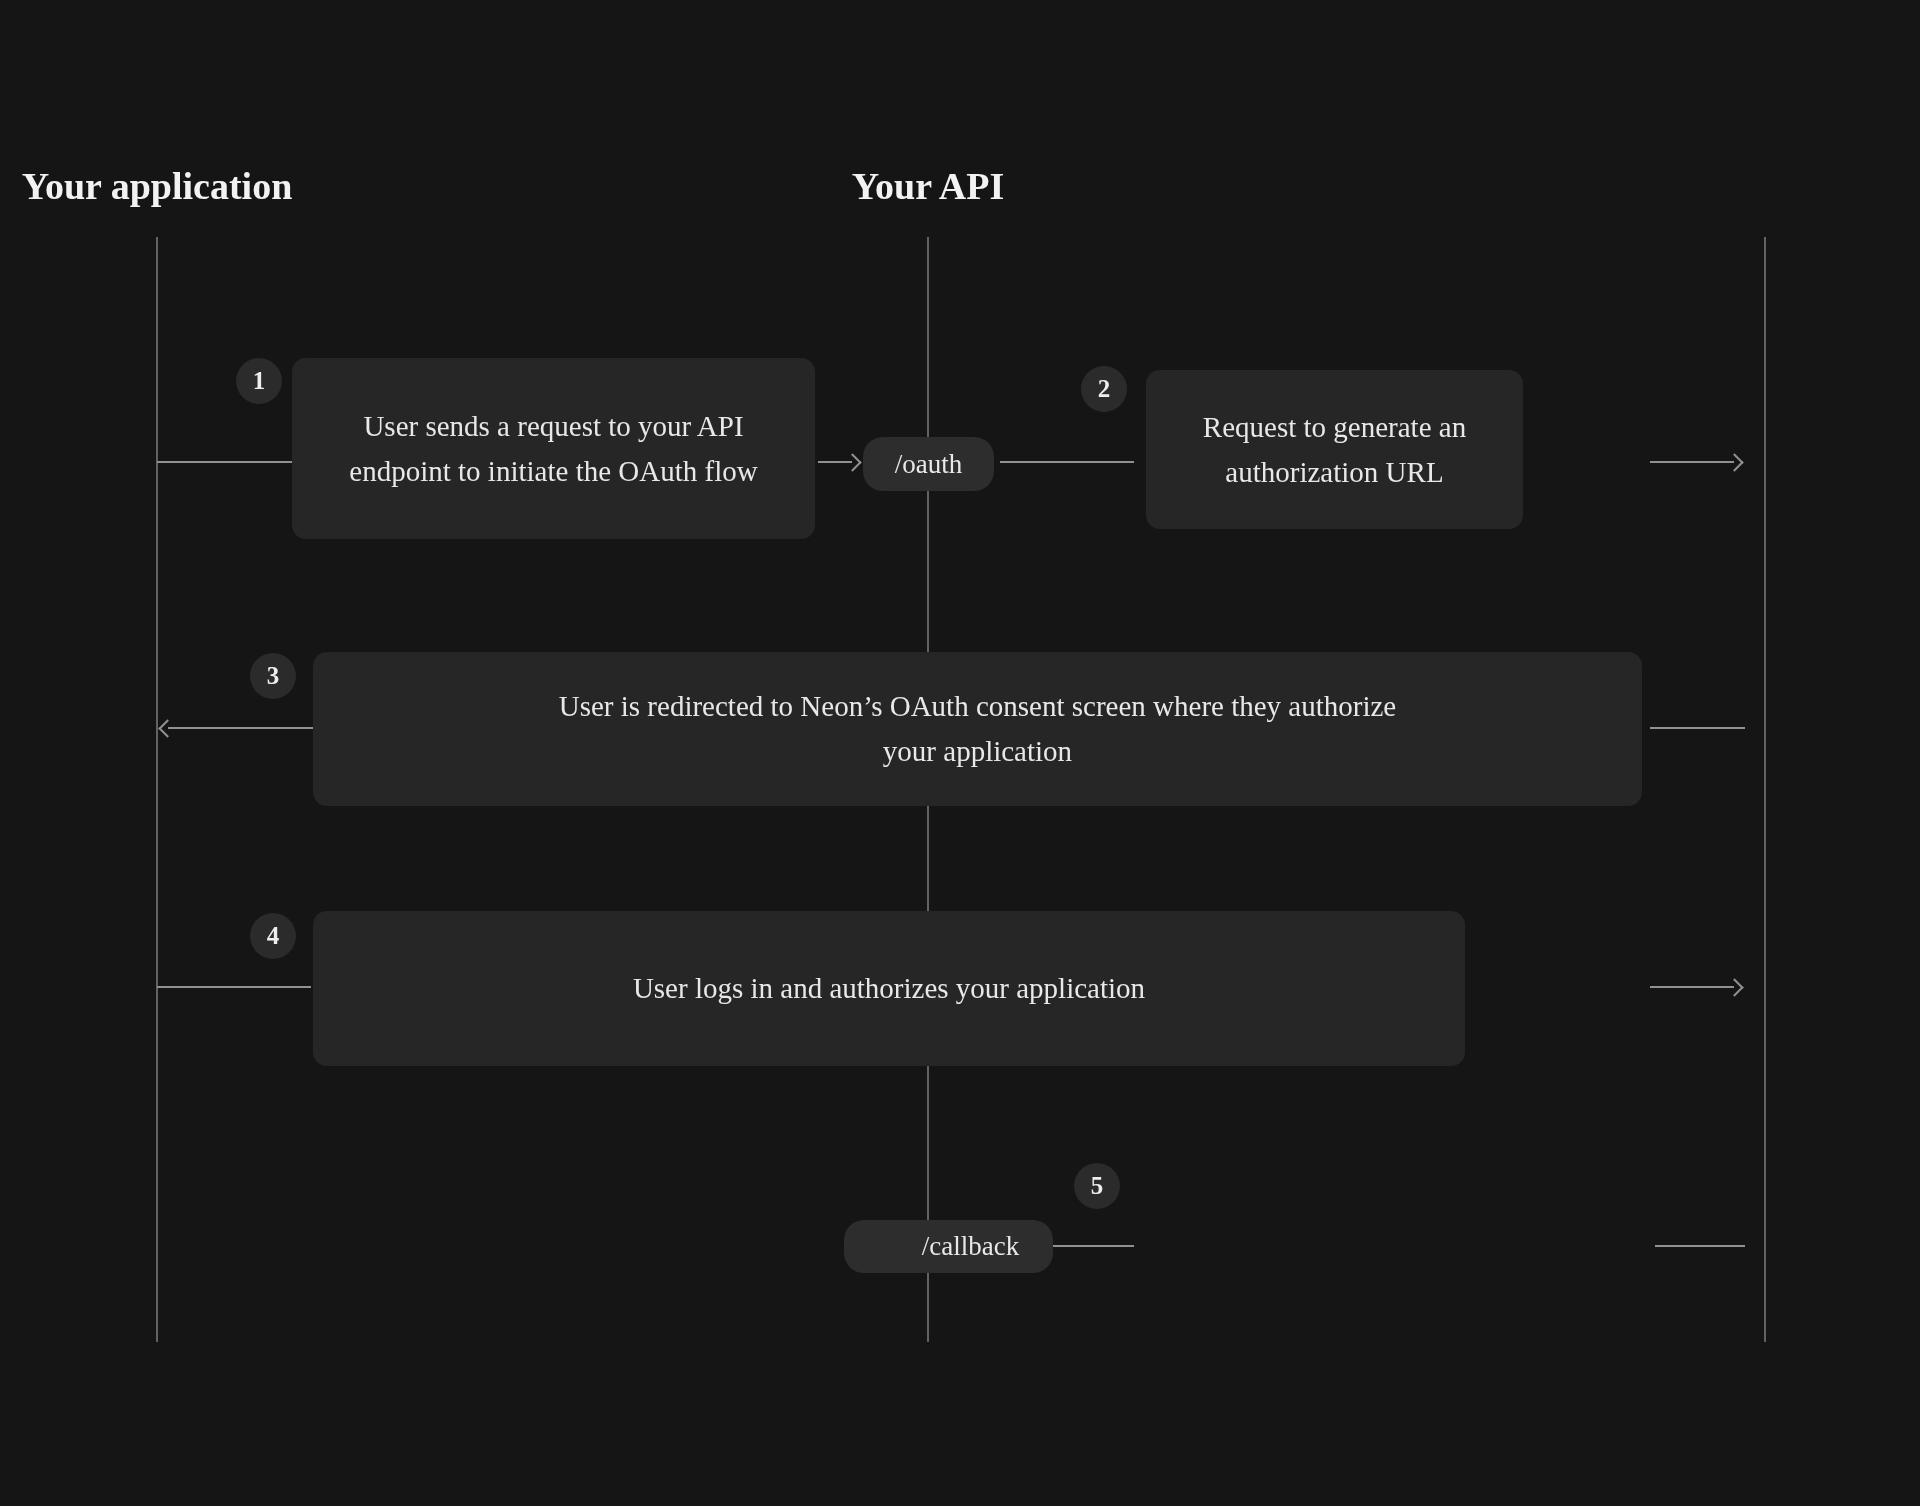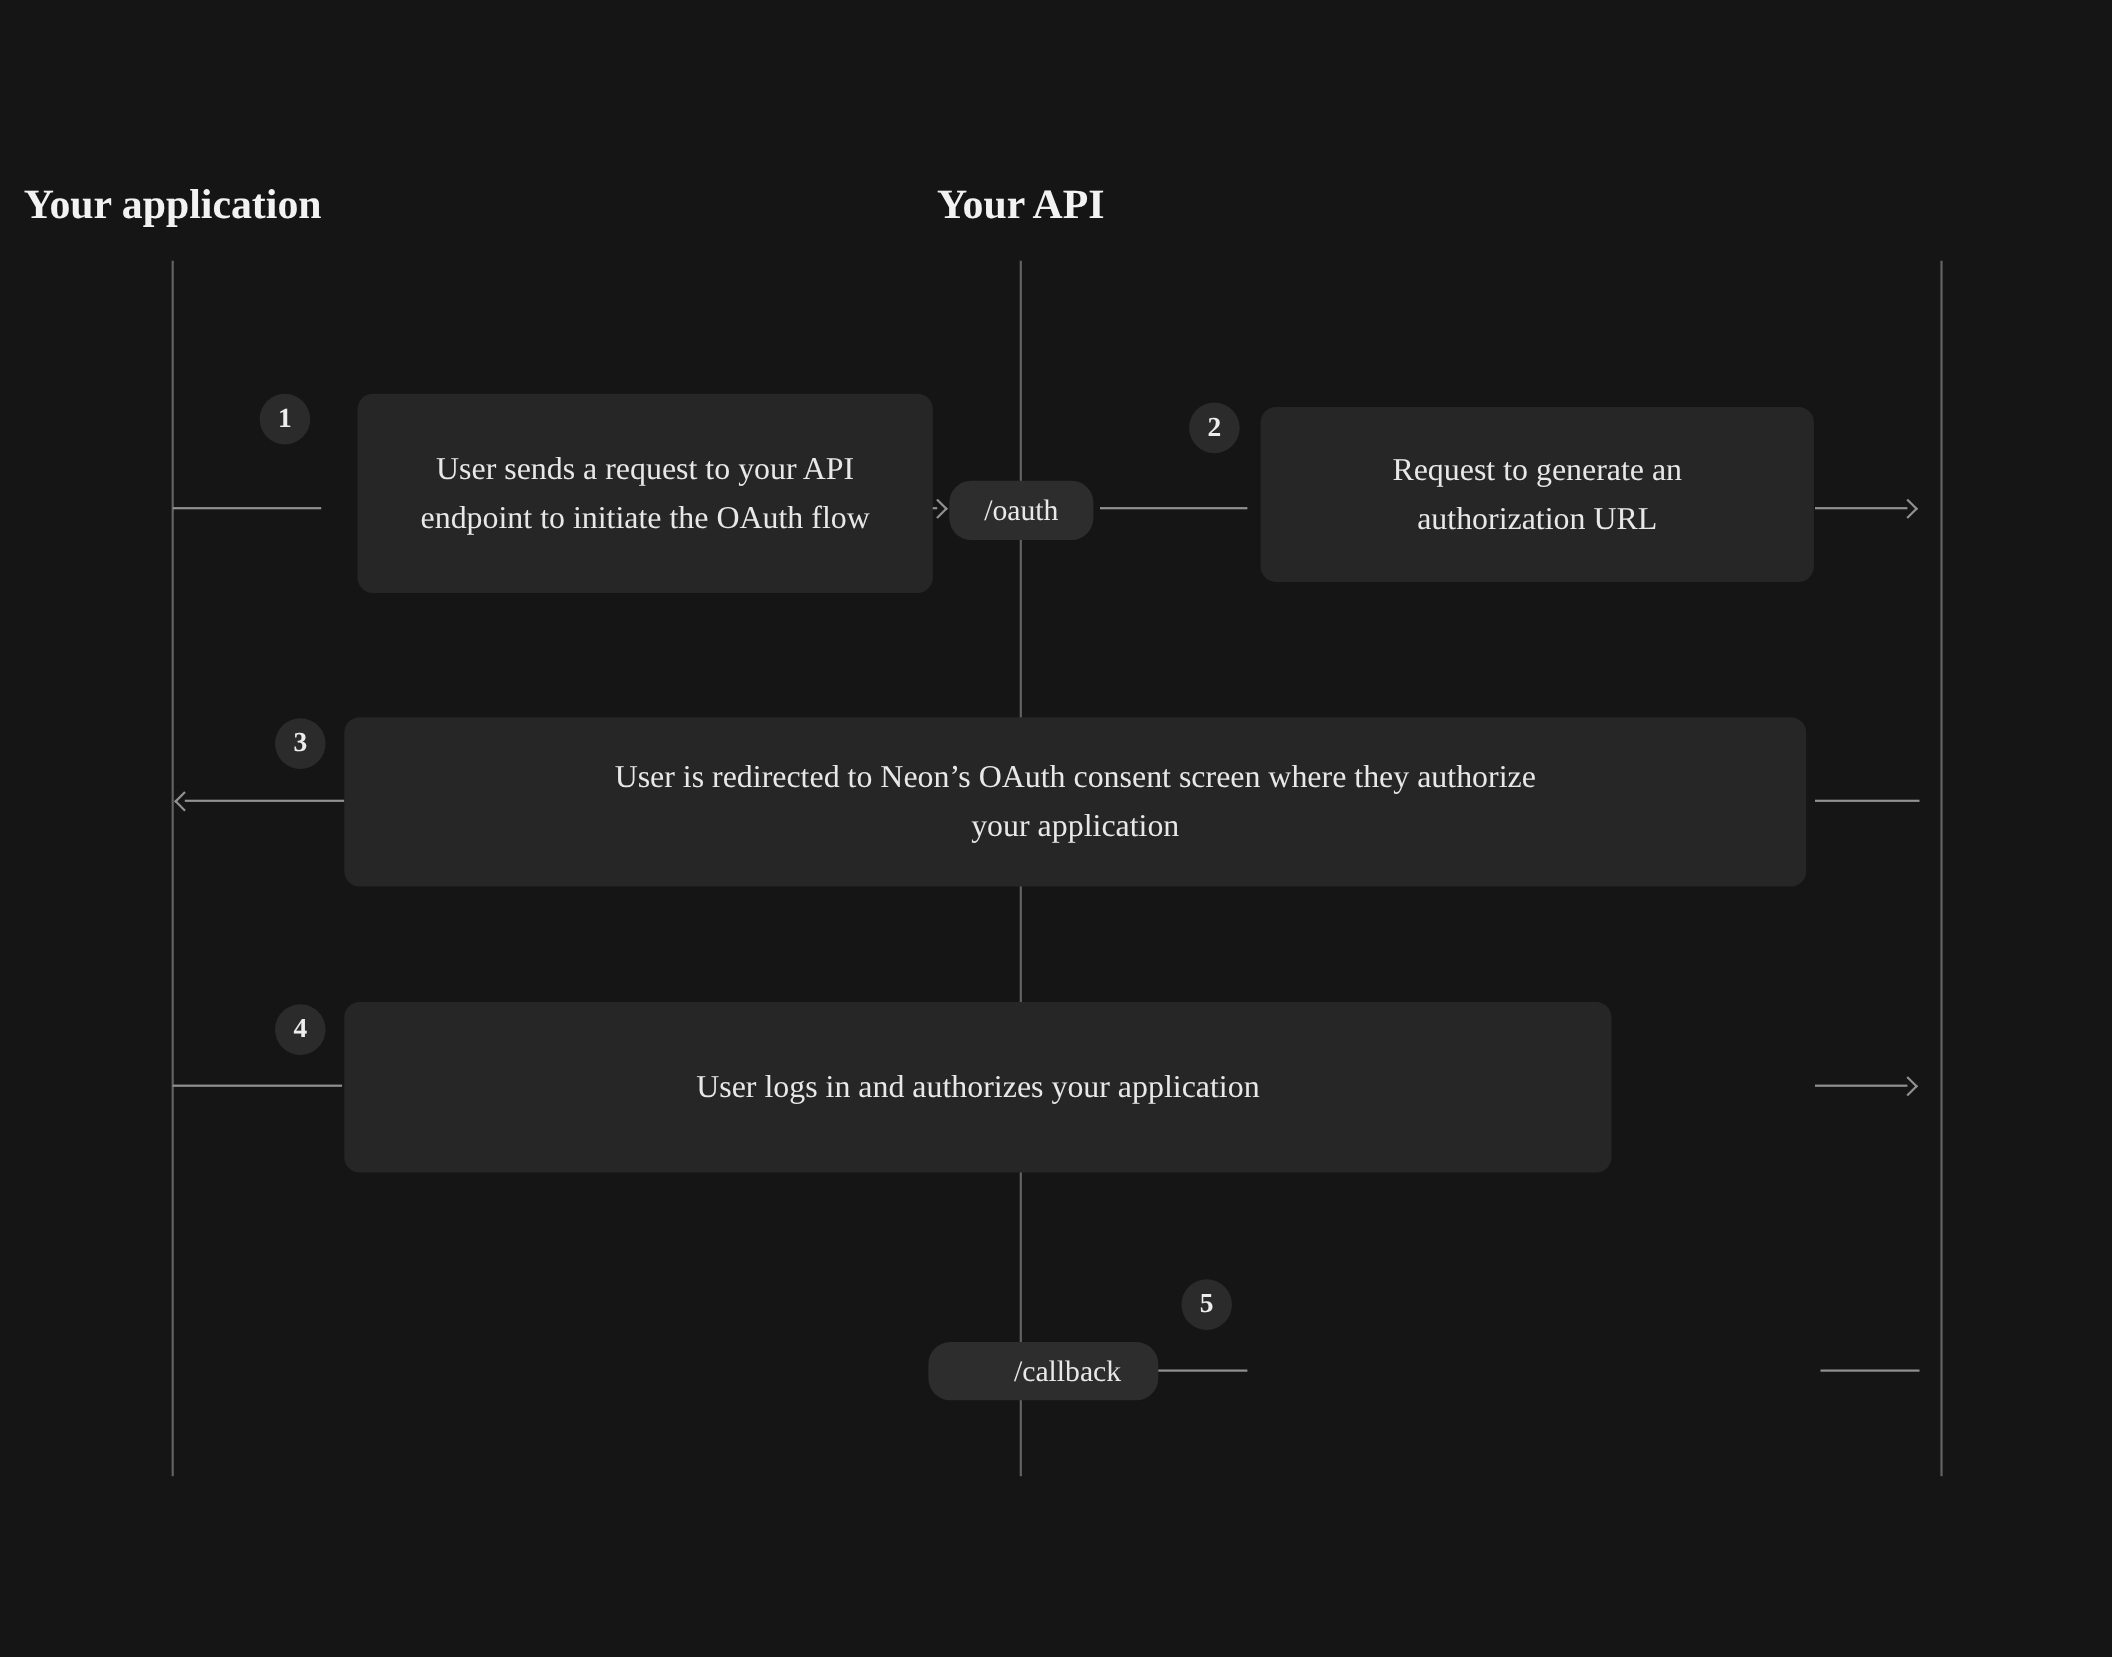--- a/index.html
+++ b/index.html
@@ -48,22 +48,22 @@
   #h4{left:1728px;top:981px;}
   #h5{left:1015px;top:1240px;}
   
   .box{
     position:absolute;background:var(--box,#262626);border-radius:14px;
     display:flex;align-items:center;justify-content:center;
     color:var(--body_text,#e8e8e8);font-size:29px;line-height:1.55;
     text-align:center;z-index:3;
   }
   .box span{display:block;}
-  #box1{left:292px;top:358px;width:523px;height:181px;margin-left:33px;}  #box1 span{max-width:430px;}
-  #box2{left:1146px;top:370px;width:503px;height:159px;} #box2 span{max-width:345px;}
+  #box1{left:292px;top:358px;width:523px;height:181px;}  #box1 span{max-width:430px;}
+  #box2{left:1146px;top:370px;width:377px;height:159px;} #box2 span{max-width:345px;}
   #box3{left:313px;top:652px;width:1329px;height:154px;} #box3 span{max-width:840px;}
   #box4{left:313px;top:911px;width:1152px;height:155px;} #box4 span{max-width:1200px;}
   #box5{left:1134px;top:1161px;width:517px;height:186px;}#box5 span{max-width:385px;}
   
   .badge{
     position:absolute;width:46px;height:46px;border-radius:50%;
     background:var(--badge,#2b2b2b);color:#ededed;z-index:3;
     display:flex;align-items:center;justify-content:center;
     font-size:25px;font-weight:600;
   }

